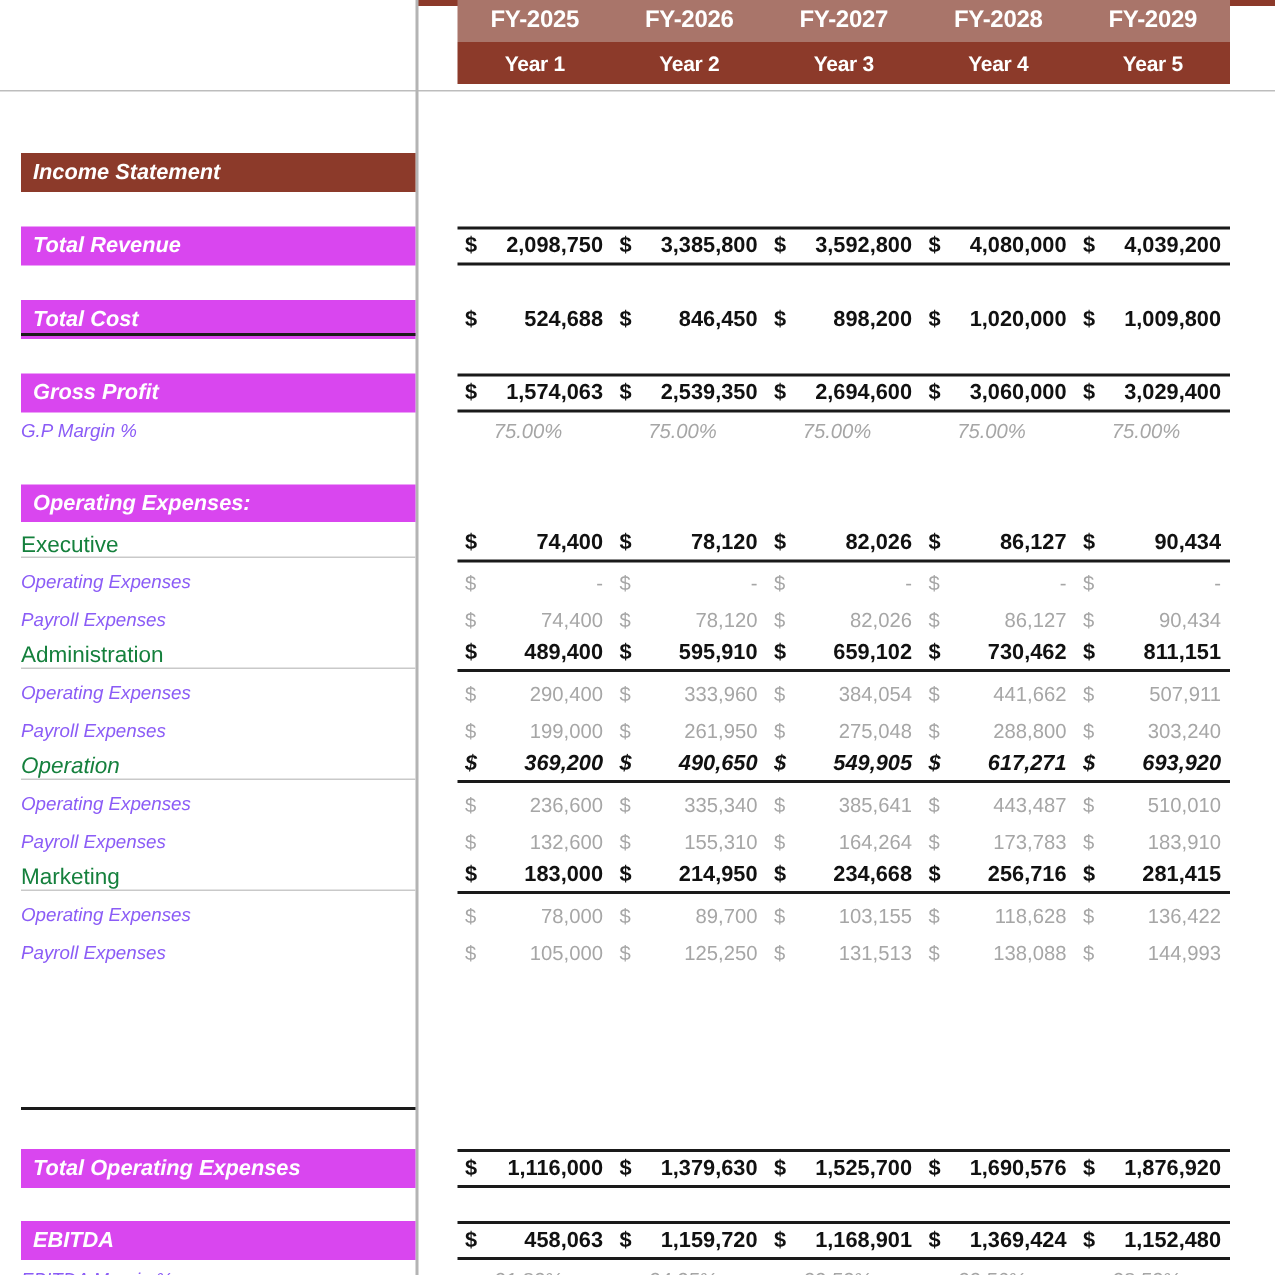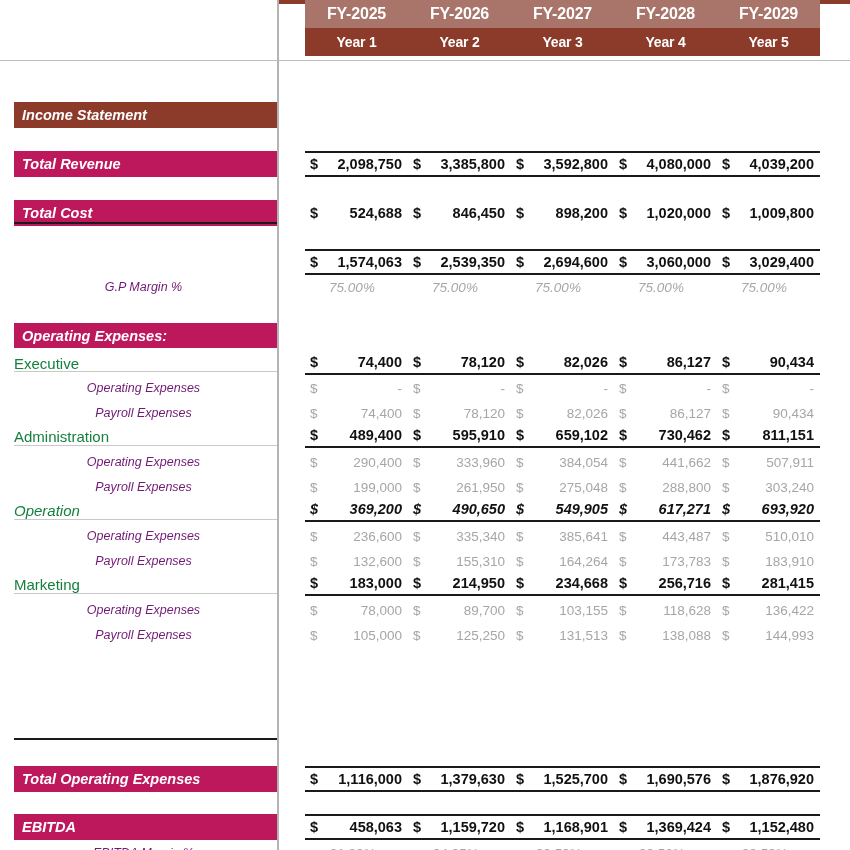--- a/index.html
+++ b/index.html
@@ -66,30 +66,30 @@
   }
 
   
   .band{
     position:absolute;left:14px;width:263px;height:100%;
     display:flex;align-items:center;
     box-sizing:border-box;padding-left:8px;
     color:#ffffff;font-style:italic;font-weight:bold;font-size:14.5px;
   }
   .band.dark{background:#8c3a2a;}
-  .band.light{background:#be185d;}
+  .band.light{background:#d946ef;}
 
   
   .deptname{
     padding-left:14px;font-size:15px;color:#15803d;
   }
   .sublabel{
     width:263px;padding-right:4px;
-    text-align:center;
-    font-style:italic;font-size:12.5px;color:#701a75;
+    text-align:left;
+    font-style:italic;font-size:12.5px;color:#8b5cf6;
     display:block;
   }
   .sublabel-wrap{
     position:absolute;left:14px;width:263px;height:100%;
     display:flex;align-items:center;justify-content:flex-end;
   }
 
   
   .bold  { font-weight:bold;font-size:14.5px;color:#111111;}
   .muted { font-weight:normal;font-size:13.5px;color:#a6a6a6;}
@@ -193,20 +193,23 @@
         </div>
       <div class="vcell bold">
           <span class="cur">$</span>
           <span class="num">1,009,800</span>
         </div>
     </div>
   </div>
 
   <div class="blacktop" style="top:222px;"></div>
   <div class="row" style="top:225px;height:26px;">
+    <div class="labelcell">
+      <div class="band light">Gross Profit</div>
+    </div>
     <div class="valarea bt bb">
       <div class="vcell bold">
           <span class="cur">$</span>
           <span class="num">1,574,063</span>
         </div>
       <div class="vcell bold">
           <span class="cur">$</span>
           <span class="num">2,539,350</span>
         </div>
       <div class="vcell bold">

